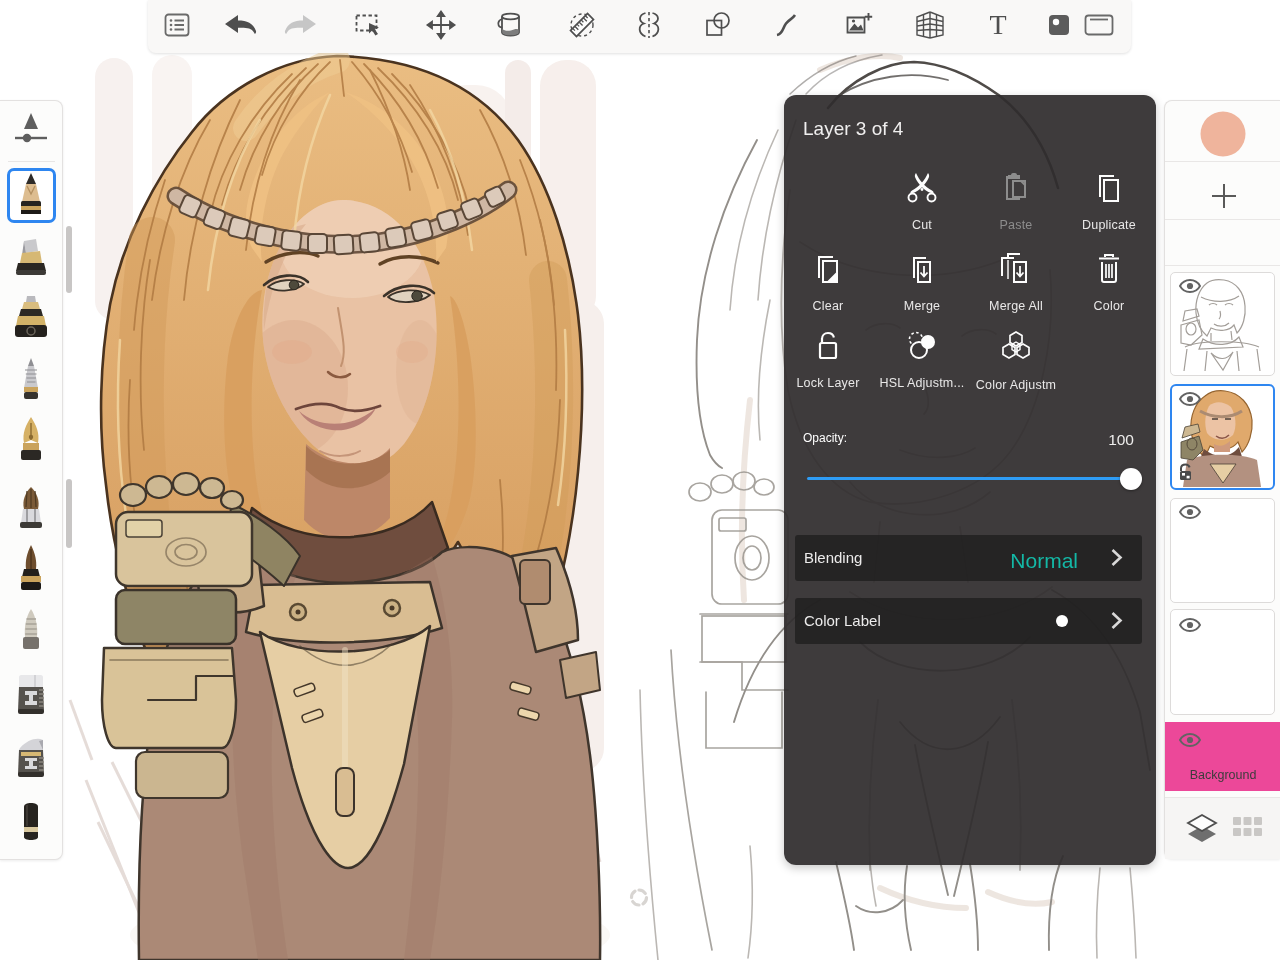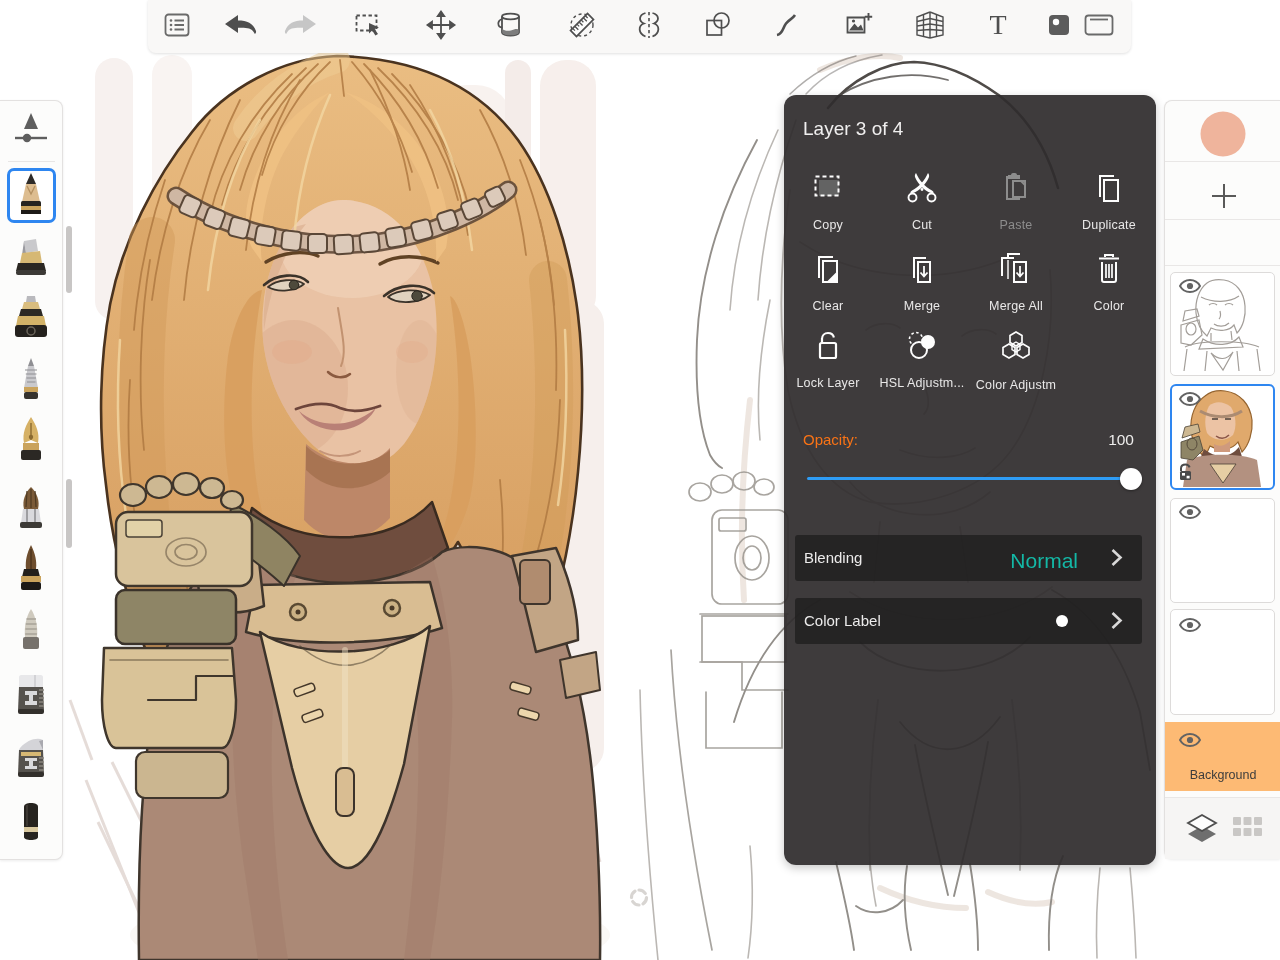--- a/index.html
+++ b/index.html
@@ -489,21 +489,21 @@
 </svg>
 <svg style="position:absolute;left:5px;bottom:6px" width="17" height="19" viewBox="0 0 17 19">
           <path d="M4,8 L4,5.5 C4,3 6,1.5 8.5,1.5 C10.5,1.5 12,2.6 12.6,4.4" fill="none" stroke="#4a4a4a" stroke-width="2"></path>
           <rect x="3" y="8" width="11" height="9" rx="1.5" fill="#4a4a4a"></rect>
           <rect x="5" y="10" width="3" height="2.6" fill="#fff"></rect>
           <rect x="9.6" y="12.8" width="3" height="2.6" fill="#fff"></rect>
         </svg>
 </div>
 <div class="tile" style="top:397px;height:105px"></div>
 <div class="tile" style="top:508px;height:106px"></div>
-<div class="tile" style="top:621px;height:69px;border:none;border-radius:0;left:0;width:116px;background:#fdba74">
+<div class="tile" style="top:621px;height:69px;border:none;border-radius:0;left:0;width:116px;background:#ec4899">
 <div style="position:absolute;left:0;right:0;top:46px;text-align:center;font-size:12.5px;color:#3c3c3c">Background</div>
 </div>
 <span class="eye" style="left:14px;top:177px"><svg width="22" height="16" viewBox="0 0 22 16">
           <path d="M11,2 C16,2 19.6,5.4 21,8 C19.6,10.6 16,14 11,14 C6,14 2.4,10.6 1,8 C2.4,5.4 6,2 11,2 Z" fill="none" stroke="#636363" stroke-width="1.9"></path>
           <circle cx="11" cy="8" r="3.1" fill="#636363"></circle>
         </svg></span>
 <span class="eye" style="left:14px;top:290px"><svg width="22" height="16" viewBox="0 0 22 16">
           <path d="M11,2 C16,2 19.6,5.4 21,8 C19.6,10.6 16,14 11,14 C6,14 2.4,10.6 1,8 C2.4,5.4 6,2 11,2 Z" fill="none" stroke="#636363" stroke-width="1.9"></path>
           <circle cx="11" cy="8" r="3.1" fill="#636363"></circle>
         </svg></span>
@@ -532,24 +532,20 @@
             <rect x="0" y="11" width="8" height="8" rx="1"></rect>
             <rect x="10.5" y="11" width="8" height="8" rx="1"></rect>
             <rect x="21" y="11" width="8" height="8" rx="1"></rect>
           </g>
         </svg>
 </div>
 </div>
 
 <div id="panel">
 <div style="position:absolute;left:19px;top:23px;font-size:19px;color:#f0efef">Layer 3 of 4</div>
-<div class="pcell" style="left:-3px;top:76px"><svg width="34" height="34" viewBox="0 0 34 34">
-          <rect x="8" y="9" width="20" height="16" fill="#636363"></rect>
-          <rect x="4.5" y="5.5" width="23" height="19" fill="none" stroke="#fdfdfd" stroke-width="2" stroke-dasharray="4 3"></rect>
-        </svg><span class="lbl">Copy</span></div>
 <div class="pcell" style="left:91px;top:76px"><svg width="38" height="34" viewBox="0 0 38 34">
           <g stroke="#fdfdfd" fill="none" stroke-width="1.9">
             <path d="M13,2 C16,9 22,16 29,19.5 C31.5,20.8 31,23 28,22 C21,19.5 15,13 12.2,6.5 C11.5,4.8 12,3 13,2 Z" fill="#fdfdfd" stroke="none"></path>
             <path d="M25,2 C22,9 16,16 9,19.5 C6.5,20.8 7,23 10,22 C17,19.5 23,13 25.8,6.5 C26.5,4.8 26,3 25,2 Z" fill="#fdfdfd" stroke="none"></path>
             <circle cx="9.5" cy="26.5" r="4"></circle>
             <circle cx="28.5" cy="26.5" r="4"></circle>
             <circle cx="19" cy="18.5" r="1.4" fill="#fdfdfd" stroke="none"></circle>
           </g>
         </svg><span class="lbl">Cut</span></div>
 <div class="pcell" style="left:185px;top:76px"><svg width="34" height="34" viewBox="0 0 34 34">
@@ -609,21 +605,21 @@
           <circle cx="24" cy="13" r="7" fill="#fdfdfd"></circle>
         </svg><span class="lbl">HSL Adjustm...</span></div>
 <div class="pcell" style="left:185px;top:234px"><svg width="38" height="36" viewBox="0 0 38 36">
           <g fill="none" stroke="#fdfdfd" stroke-width="1.7">
             <path d="M19,3 L25,6.5 L25,13.5 L19,17 L13,13.5 L13,6.5 Z"></path>
             <path d="M12,15 L18,18.5 L18,25.5 L12,29 L6,25.5 L6,18.5 Z"></path>
             <path d="M26,15 L32,18.5 L32,25.5 L26,29 L20,25.5 L20,18.5 Z"></path>
             <path d="M19,13 L23,15.5 L23,20.5 L19,23 L15,20.5 L15,15.5 Z" stroke-width="1.4"></path>
           </g>
         </svg><span class="lbl">Color Adjustm</span></div>
-<div style="position:absolute;left:19px;top:336px;font-size:15px;color:#f97316">Opacity:</div>
+<div style="position:absolute;left:19px;top:336px;font-size:12px;color:#ffffff">Opacity:</div>
 <div style="position:absolute;right:22px;top:336px;font-size:15.5px;color:#eeedec">100</div>
 <div style="position:absolute;left:23px;top:382px;width:325px;height:3px;border-radius:2px;background:#2e9cf5"></div>
 <div style="position:absolute;left:336px;top:372.5px;width:22px;height:22px;border-radius:50%;background:#fff;box-shadow:0 1px 3px rgba(0,0,0,.4)"></div>
 <div class="prow" style="top:440px">
 <span class="t">Blending</span>
         <span class="v">Normal</span>
 <svg class="chev" width="13" height="19" viewBox="0 0 13 19" style="right:19px;top:13px">
           <path d="M2.5,2 L10.5,9.5 L2.5,17" fill="none" stroke="#d9d8d8" stroke-width="2.6"></path>
         </svg>
 </div>

